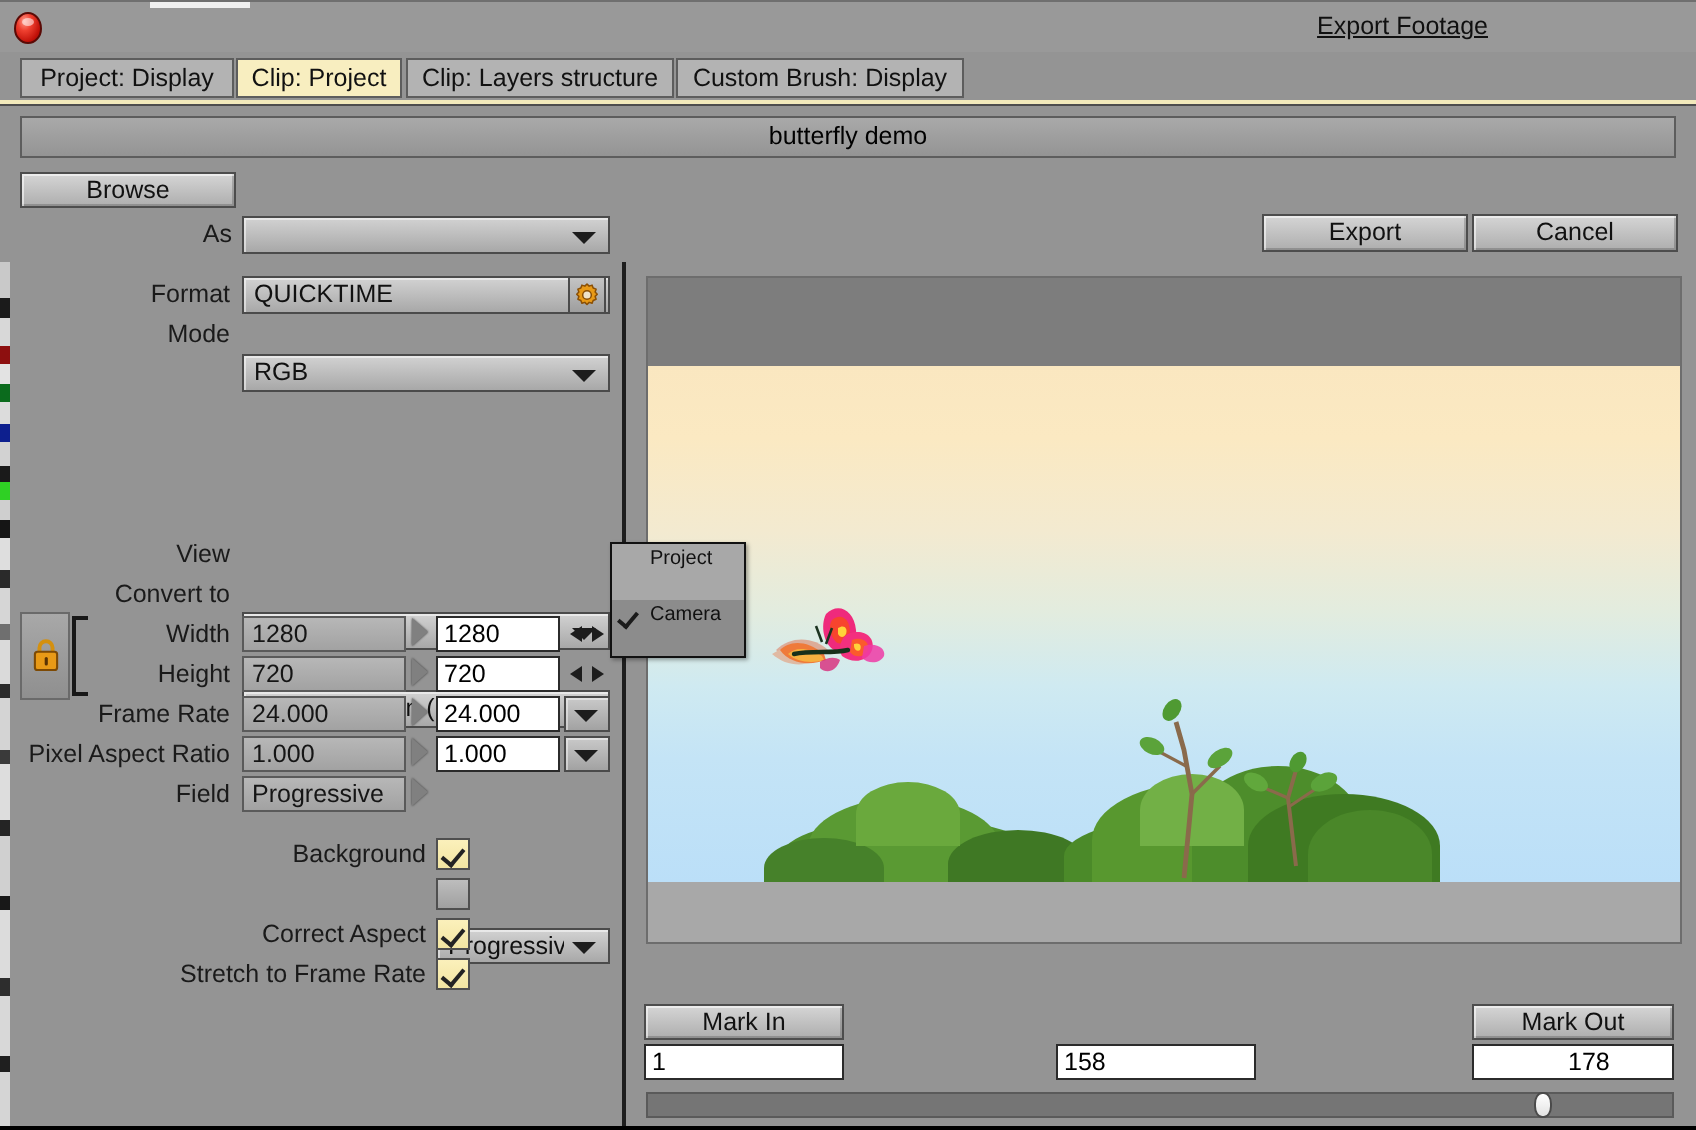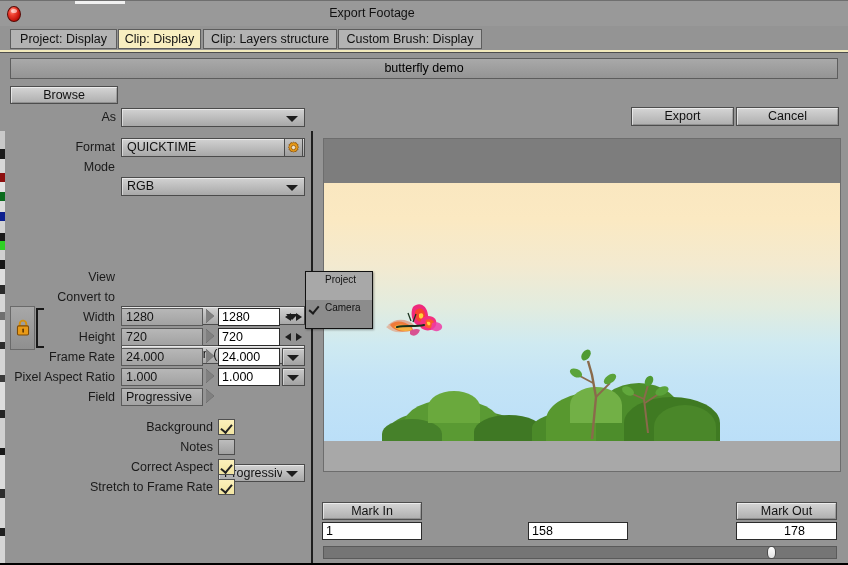--- a/index.html
+++ b/index.html
@@ -29,23 +29,24 @@
     background: #999999;
     border-top: 1px solid #6f6f6f;
     box-sizing: border-box;
   }
   .titlebar-strip-top {
     position: absolute; left: 75px; top: 0; width: 50px; height: 3px;
     background: #f0f0f0;
   }
   .title-text {
     position: absolute; left: 0; top: 5px; width: 744px;
-    text-align: center;
+    text-align: right;
     font-size: 12.5px;
     color: #101010;
+    text-decoration: underline;
   }
   .close-btn {
     position: absolute; left: 6px; top: 4px;
     width: 16px; height: 18px;
     cursor: pointer;
   }
   .close-gem {
     position: absolute; left: 1px; top: 1px;
     width: 14px; height: 16px;
     border-radius: 50% 50% 50% 50% / 52% 52% 48% 48%;
@@ -424,21 +425,21 @@
   <div class="titlebar">
     <div class="titlebar-strip-top"></div>
     <div class="close-btn">
       <div class="close-gem"></div>
     </div>
     <div class="title-text">Export Footage</div>
   </div>
 
   <div class="tabrow">
     <div class="tab" style="left:10px;width:107px;">Project: Display</div>
-    <div class="tab active" style="left:118px;width:83px;">Clip: Display</div>
+    <div class="tab active" style="left:118px;width:83px;">Clip: Project</div>
     <div class="tab" style="left:338px;width:144px;">Custom Brush: Display</div>
     <div class="tab" style="left:203px;width:134px;">Clip: Layers structure</div>
     <div class="tabrow-underline"></div>
   </div>
 
   <div class="headerband"></div>
 
   <div class="clipname">butterfly demo</div>
 
   <div class="btn browse-btn">Browse</div>
@@ -557,21 +558,20 @@
   <div class="fld-ro" style="left:121px;top:388px;width:82px;height:18px;line-height:16px;">Progressive</div>
   <div class="arrow-r" style="left:206px;top:389px;"></div>
   <div class="combo" style="left:218px;top:388px;width:87px;height:18px;line-height:16px;">
     <span class="cl">Progressive</span>
     <span class="caret"></span>
   </div>
 
   <div class="lbl" style="left:100px;top:419px;width:113px;">Background</div>
   <div class="chk on" style="left:218px;top:419px;"></div>
 
-  <div class="lbl" style="left:100px;top:439px;width:113px;">Notes</div>
   <div class="chk" style="left:218px;top:439px;"></div>
 
   <div class="lbl" style="left:85px;top:459px;width:128px;">Correct Aspect</div>
   <div class="chk on" style="left:218px;top:459px;"></div>
 
   <div class="lbl" style="left:63px;top:479px;width:150px;">Stretch to Frame Rate</div>
   <div class="chk on" style="left:218px;top:479px;"></div>
 
   <div class="previewwrap">
     <div class="preview">

